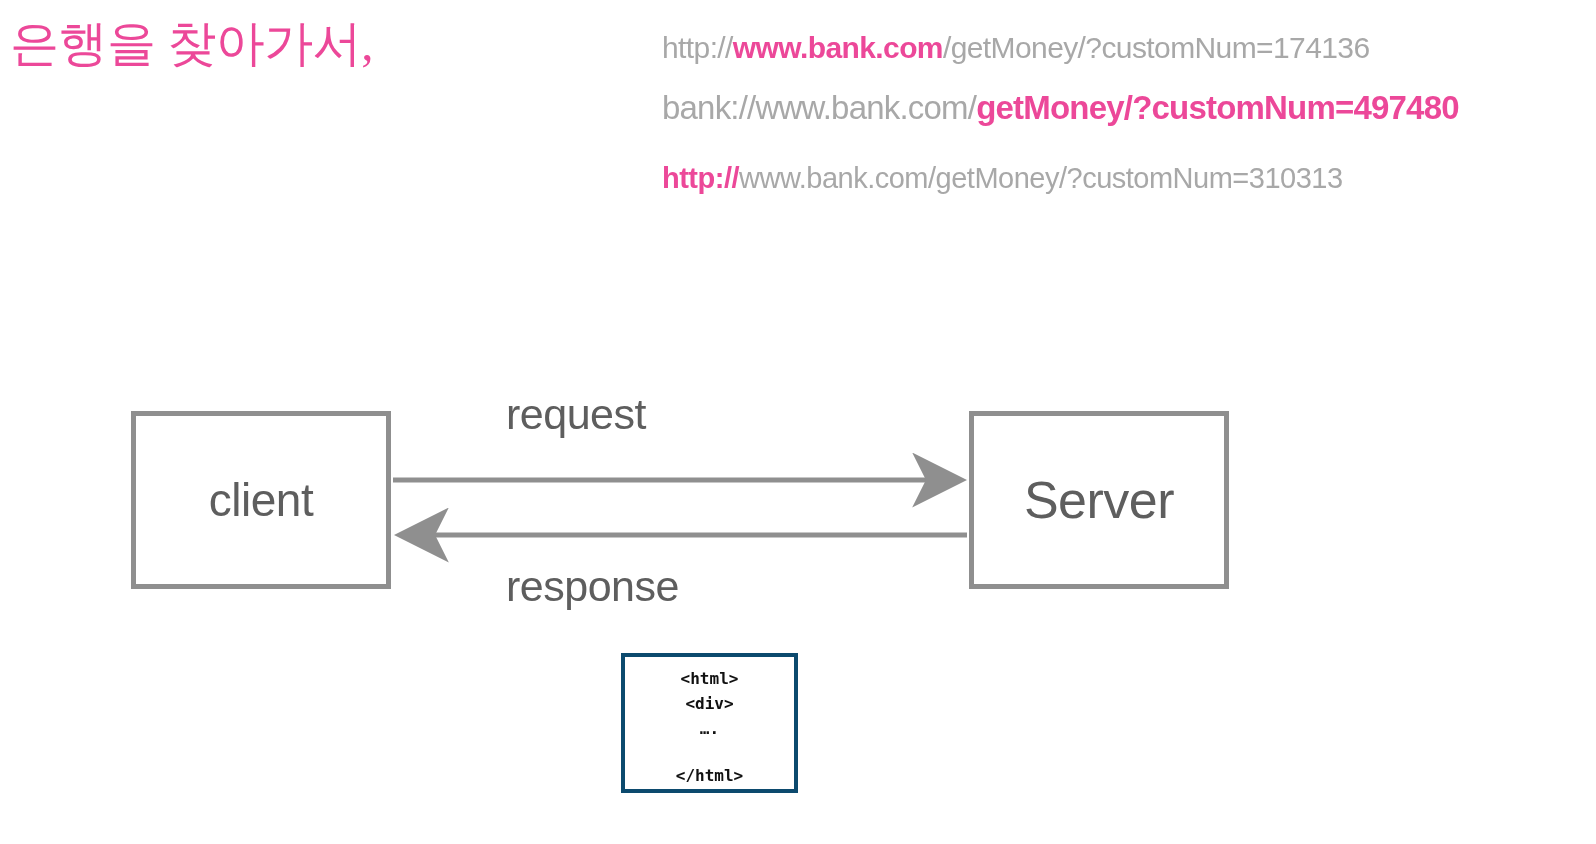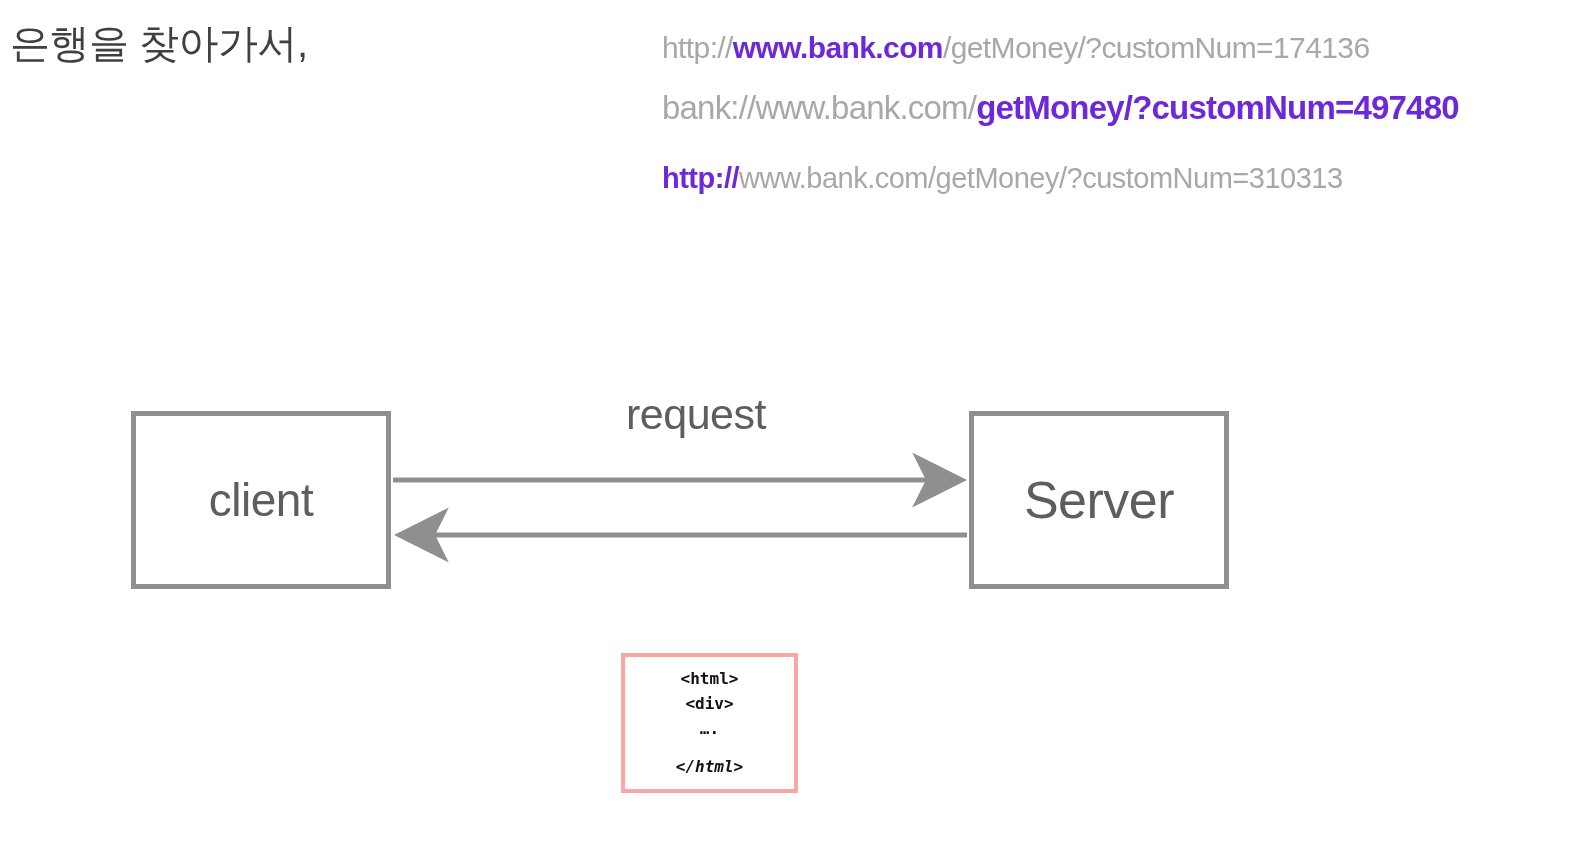--- a/index.html
+++ b/index.html
@@ -18,44 +18,44 @@
   }
 
   
   #narration {
     position: absolute;
     left: 10px;
     top: 14px;
     width: 640px;
   }
   .narration-line {
-    font-family: Liberation Sans, sans-serif;
-    font-size: 40px;
+    font-family: Liberation Serif, serif;
+    font-size: 49px;
     line-height: 59px;
-    color: #404040;
+    color: #ec4899;
     white-space: nowrap;
     letter-spacing: -0.5px;
   }
 
   
   #urls {
     position: absolute;
     left: 662px;
     top: 22px;
     width: 940px;
   }
   .url-line {
     white-space: nowrap;
     font-family: "Liberation Sans", sans-serif;
   }
   .url-line-1 { font-size: 30px; line-height: 52px; letter-spacing: -0.6px; }
   .url-line-2 { font-size: 33px; line-height: 68px; letter-spacing: -0.8px; }
   .url-line-3 { font-size: 29px; line-height: 73px; letter-spacing: -0.5px; }
   .u-dim  { color: #a8a8a8; font-weight: normal; }
-  .u-bold { color: #6d28d9; font-weight: bold; }
+  .u-bold { color: #ec4899; font-weight: bold; }
 
   
   #diagram { position: absolute; left: 0; top: 0; width: 1596px; height: 844px; }
 
   .node-box {
     position: absolute;
     border: 5px solid #8f8f8f;
     background: #ffffff;
     display: flex;
     align-items: center;
@@ -72,46 +72,45 @@
     width: 260px; height: 178px;
   }
   #server-label { font-size: 52px; letter-spacing: -0.5px; }
 
   .edge-label {
     position: absolute;
     color: #5e5e5e;
     font-size: 43px;
     letter-spacing: -0.5px;
     white-space: nowrap;
-    text-align: center;
   }
   #request-label  { left: 506px; top: 390px; width: 380px; }
   #response-label { left: 506px; top: 562px; width: 380px; }
 
   #arrows { position: absolute; left: 0; top: 0; width: 1596px; height: 844px; pointer-events: none; }
 
   
   #code-box {
     position: absolute;
     left: 621px; top: 653px;
     width: 177px; height: 140px;
-    border: 4px solid #fca5a5;
+    border: 4px solid #0c4a6e;
     background: #ffffff;
     padding-top: 9px;
   }
   .code-line {
     font-family: "DejaVu Sans Mono", "Liberation Mono", monospace;
     font-size: 16px;
     font-weight: bold;
     line-height: 25px;
     color: #111111;
     text-align: center;
     white-space: pre;
   }
-  .code-line.spacer-above { margin-top: 13px; font-style: italic; }
+  .code-line.spacer-above { margin-top: 22px; }
 </style>
 </head>
 <body>
 
 <div id="page">
 
   <div id="narration">
     <div class="narration-line">은행을 찾아가서,</div>
   </div>
 
@@ -135,20 +134,21 @@
 
     <div class="node-box" id="server-box">
       <span id="server-label">Server</span>
     </div>
 
     <div class="node-box" id="client-box">
       <span id="client-label">client</span>
     </div>
 
     <div class="edge-label" id="request-label">request</div>
+    <div class="edge-label" id="response-label">response</div>
 
     <svg id="arrows" viewBox="0 0 1596 844" width="1596" height="844">
       <defs>
         <marker id="arrow-right" viewBox="0 0 12 12" refX="10" refY="6" markerWidth="11" markerHeight="11" orient="auto">
           <path d="M 0 0 L 12 6 L 0 12 L 3 6 z" fill="#8f8f8f"></path>
         </marker>
         <marker id="arrow-left" viewBox="0 0 12 12" refX="10" refY="6" markerWidth="11" markerHeight="11" orient="auto">
           <path d="M 0 0 L 12 6 L 0 12 L 3 6 z" fill="#8f8f8f"></path>
         </marker>
       </defs>

